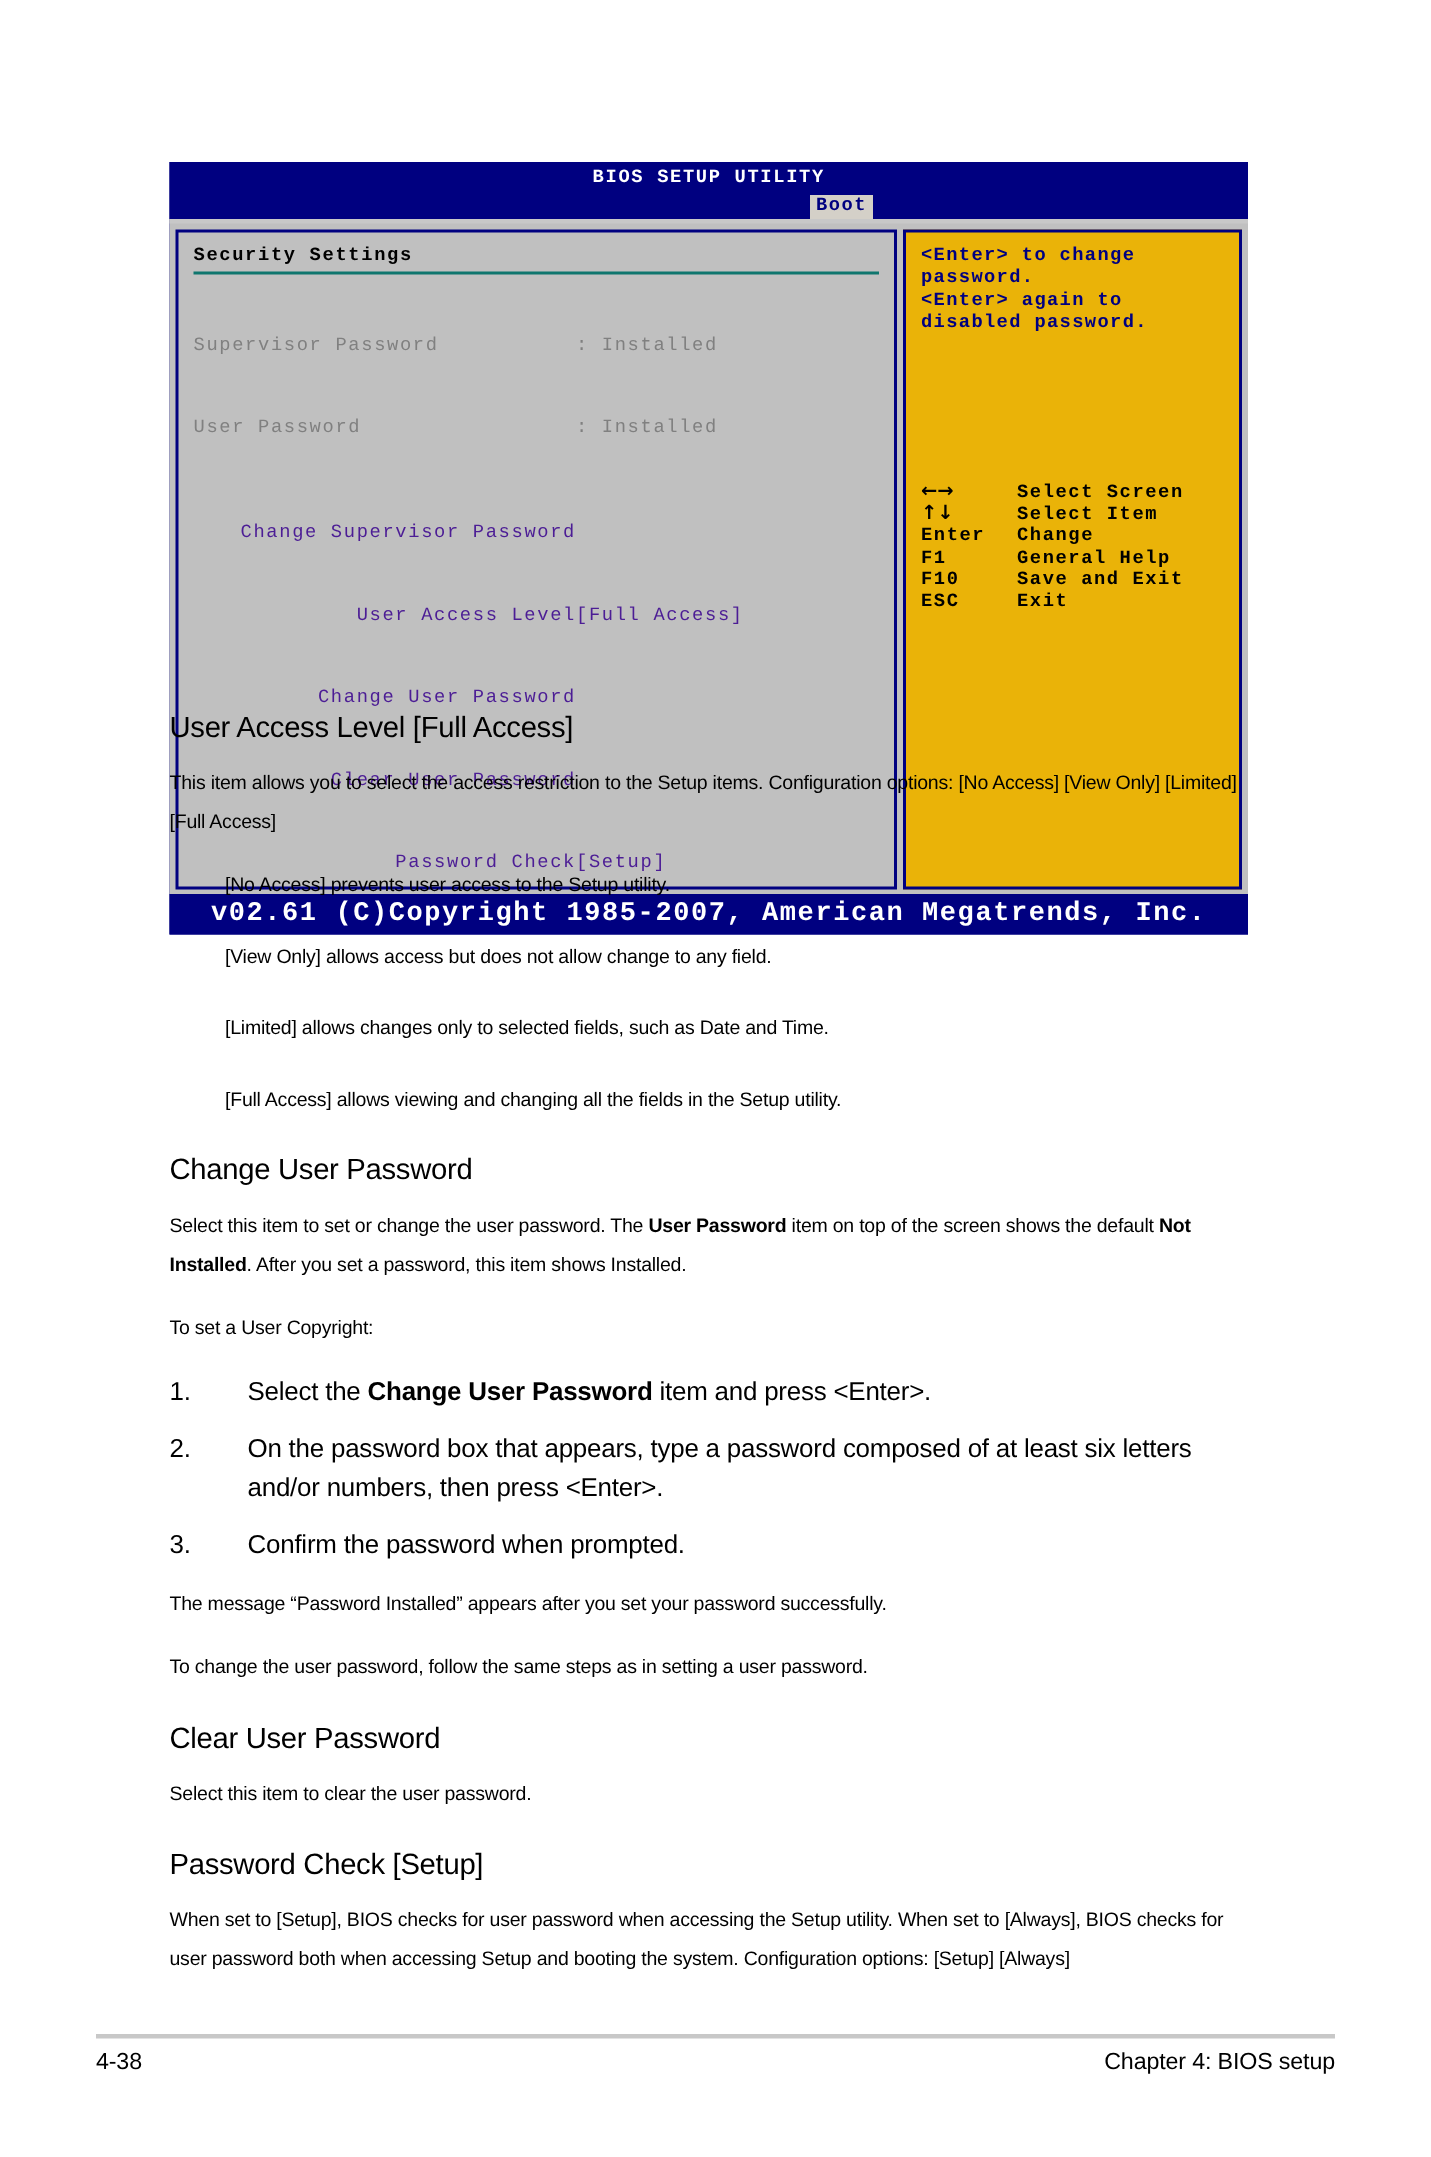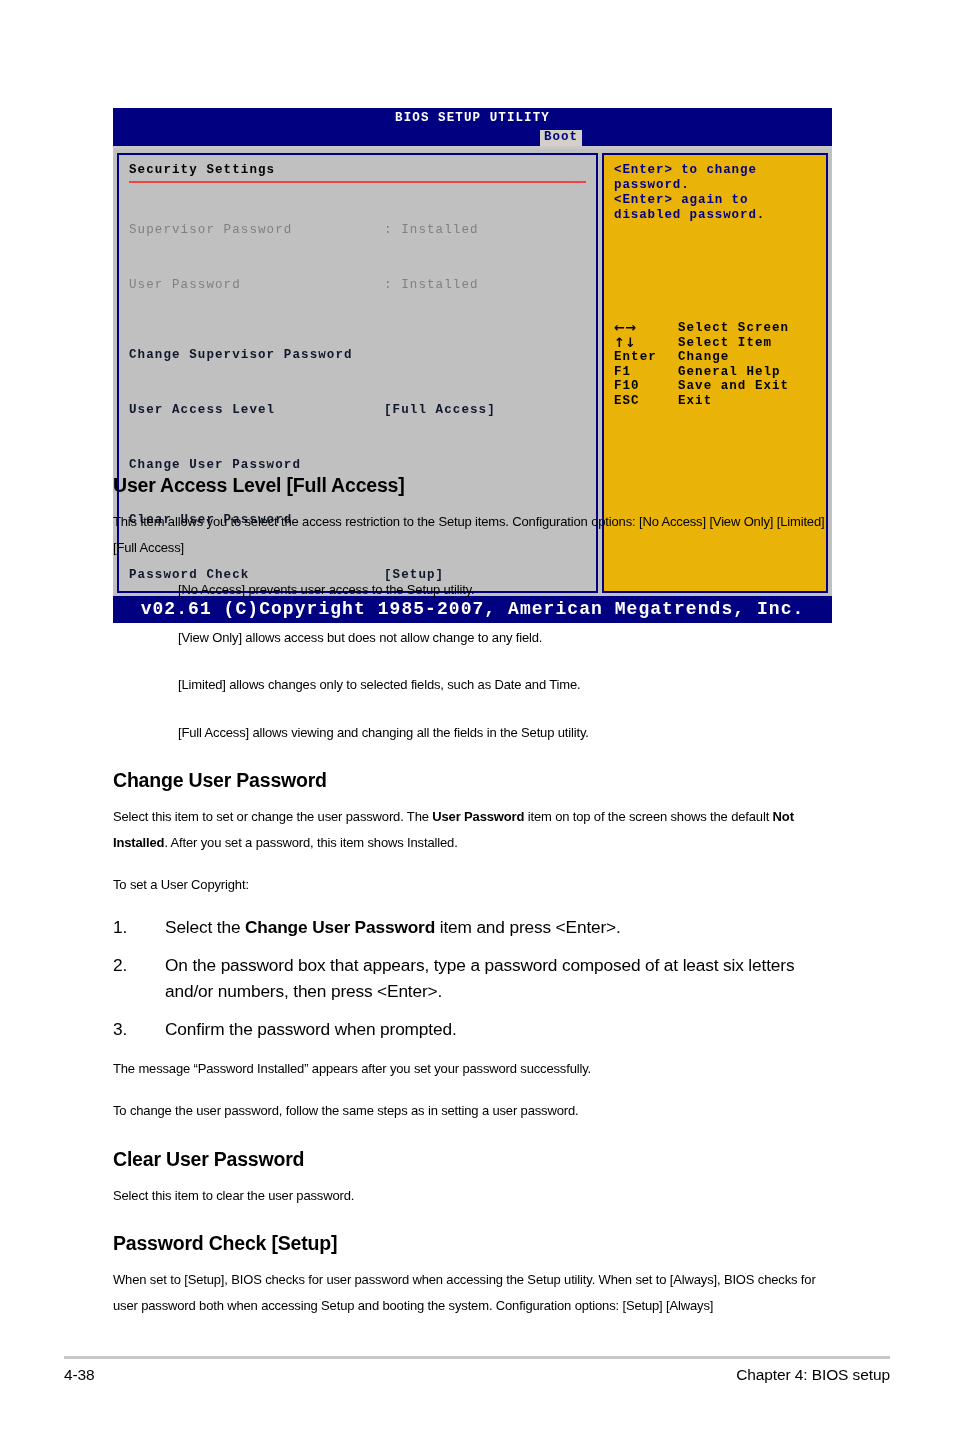--- a/index.html
+++ b/index.html
@@ -79,34 +79,34 @@
     background: #eab308;
     padding: 8px 6px 8px 10px;
     box-sizing: border-box;
   }
   .sec-heading {
     color: #000000;
     font-size: 12.5px;
     font-weight: bold;
     letter-spacing: 1.1px;
     padding-bottom: 4px;
-    border-bottom: 2px solid #ef4444;
+    border-bottom: 2px solid #0f766e;
     margin-bottom: 20px;
   }
   .bios-row {
     font-size: 12.5px;
     letter-spacing: 1.1px;
     line-height: 15px;
     white-space: pre;
     display: flex;
     margin-top: 40px;
   }
   .bios-row .lbl { display: inline-block; }
   .bios-row.dim { color: #808080; }
-  .bios-row.item { color: #0f172a; font-weight: bold; }
+  .bios-row.item { color: #4c1d95; font-weight: normal; text-align: right; }
   .bios-row .col-a { width: 255px; flex: 0 0 255px; }
   .bios-row .col-b { flex: 0 0 auto; }
   .bios-gap { height: 15px; }
 
   .help-text {
     color: #000080;
     font-weight: bold;
     font-size: 12.5px;
     letter-spacing: 0.9px;
     line-height: 15px;
@@ -137,33 +137,33 @@
 
   
   .doc {
     position: absolute;
     left: 113px;
     top: 474px;
     width: 730px;
   }
   h2.doc-h {
     font-size: 19.5px;
-    font-weight: bold;
+    font-weight: normal;
     margin: 0 0 13px 0;
     line-height: 22px;
     letter-spacing: -0.2px;
   }
   h2.doc-h.spaced { margin-top: 24px; }
   p.doc-p {
     font-size: 13px;
     line-height: 25.5px;
     margin: 0 0 17px 0;
     letter-spacing: -0.15px;
   }
-  p.doc-p.indent { margin-left: 65px; margin-bottom: 22px; }
+  p.doc-p.indent { margin-left: 37px; margin-bottom: 22px; }
   .ol-item {
     display: flex;
     font-size: 17.3px;
     line-height: 25.5px;
     margin-bottom: 13px;
     letter-spacing: -0.15px;
   }
   .ol-num { flex: 0 0 52px; }
   .ol-txt { flex: 1 1 auto; }
   b.em { font-weight: bold; }

